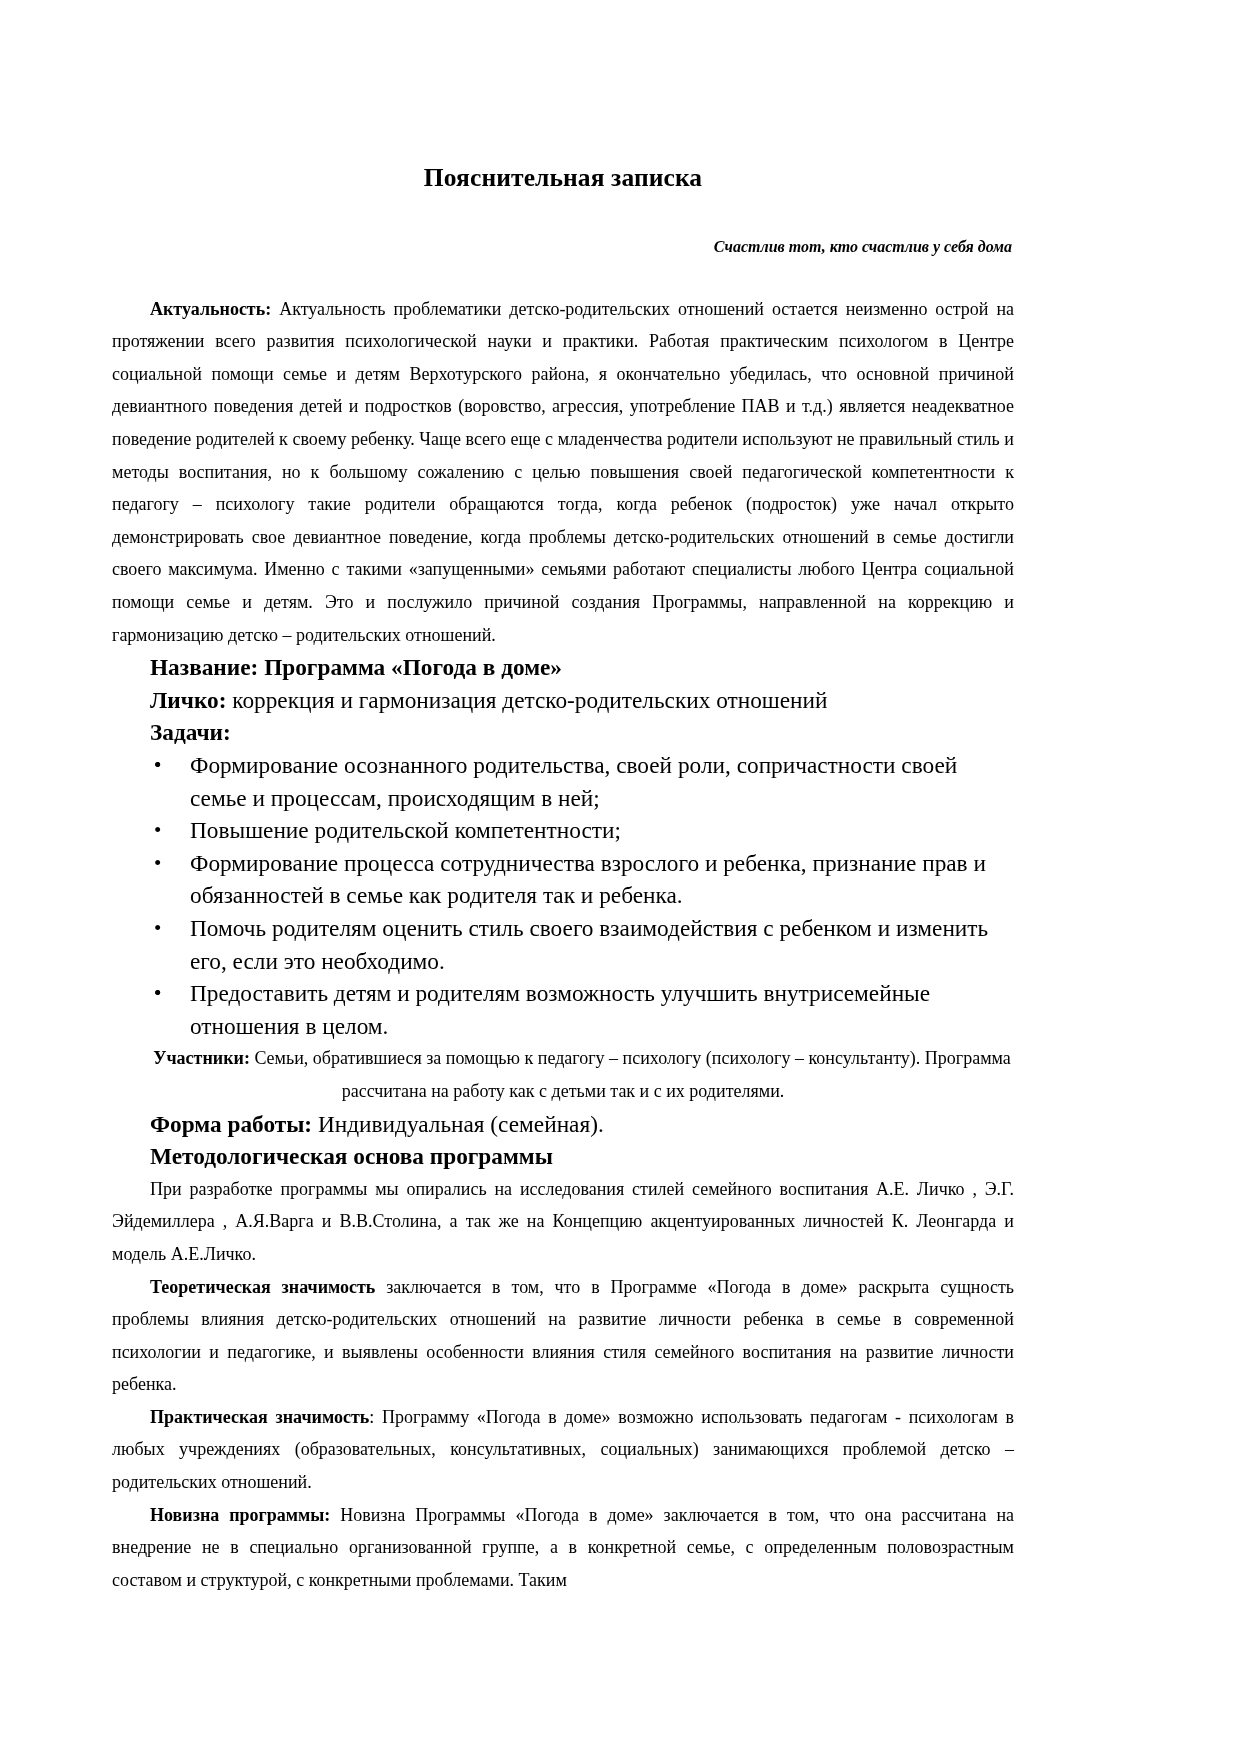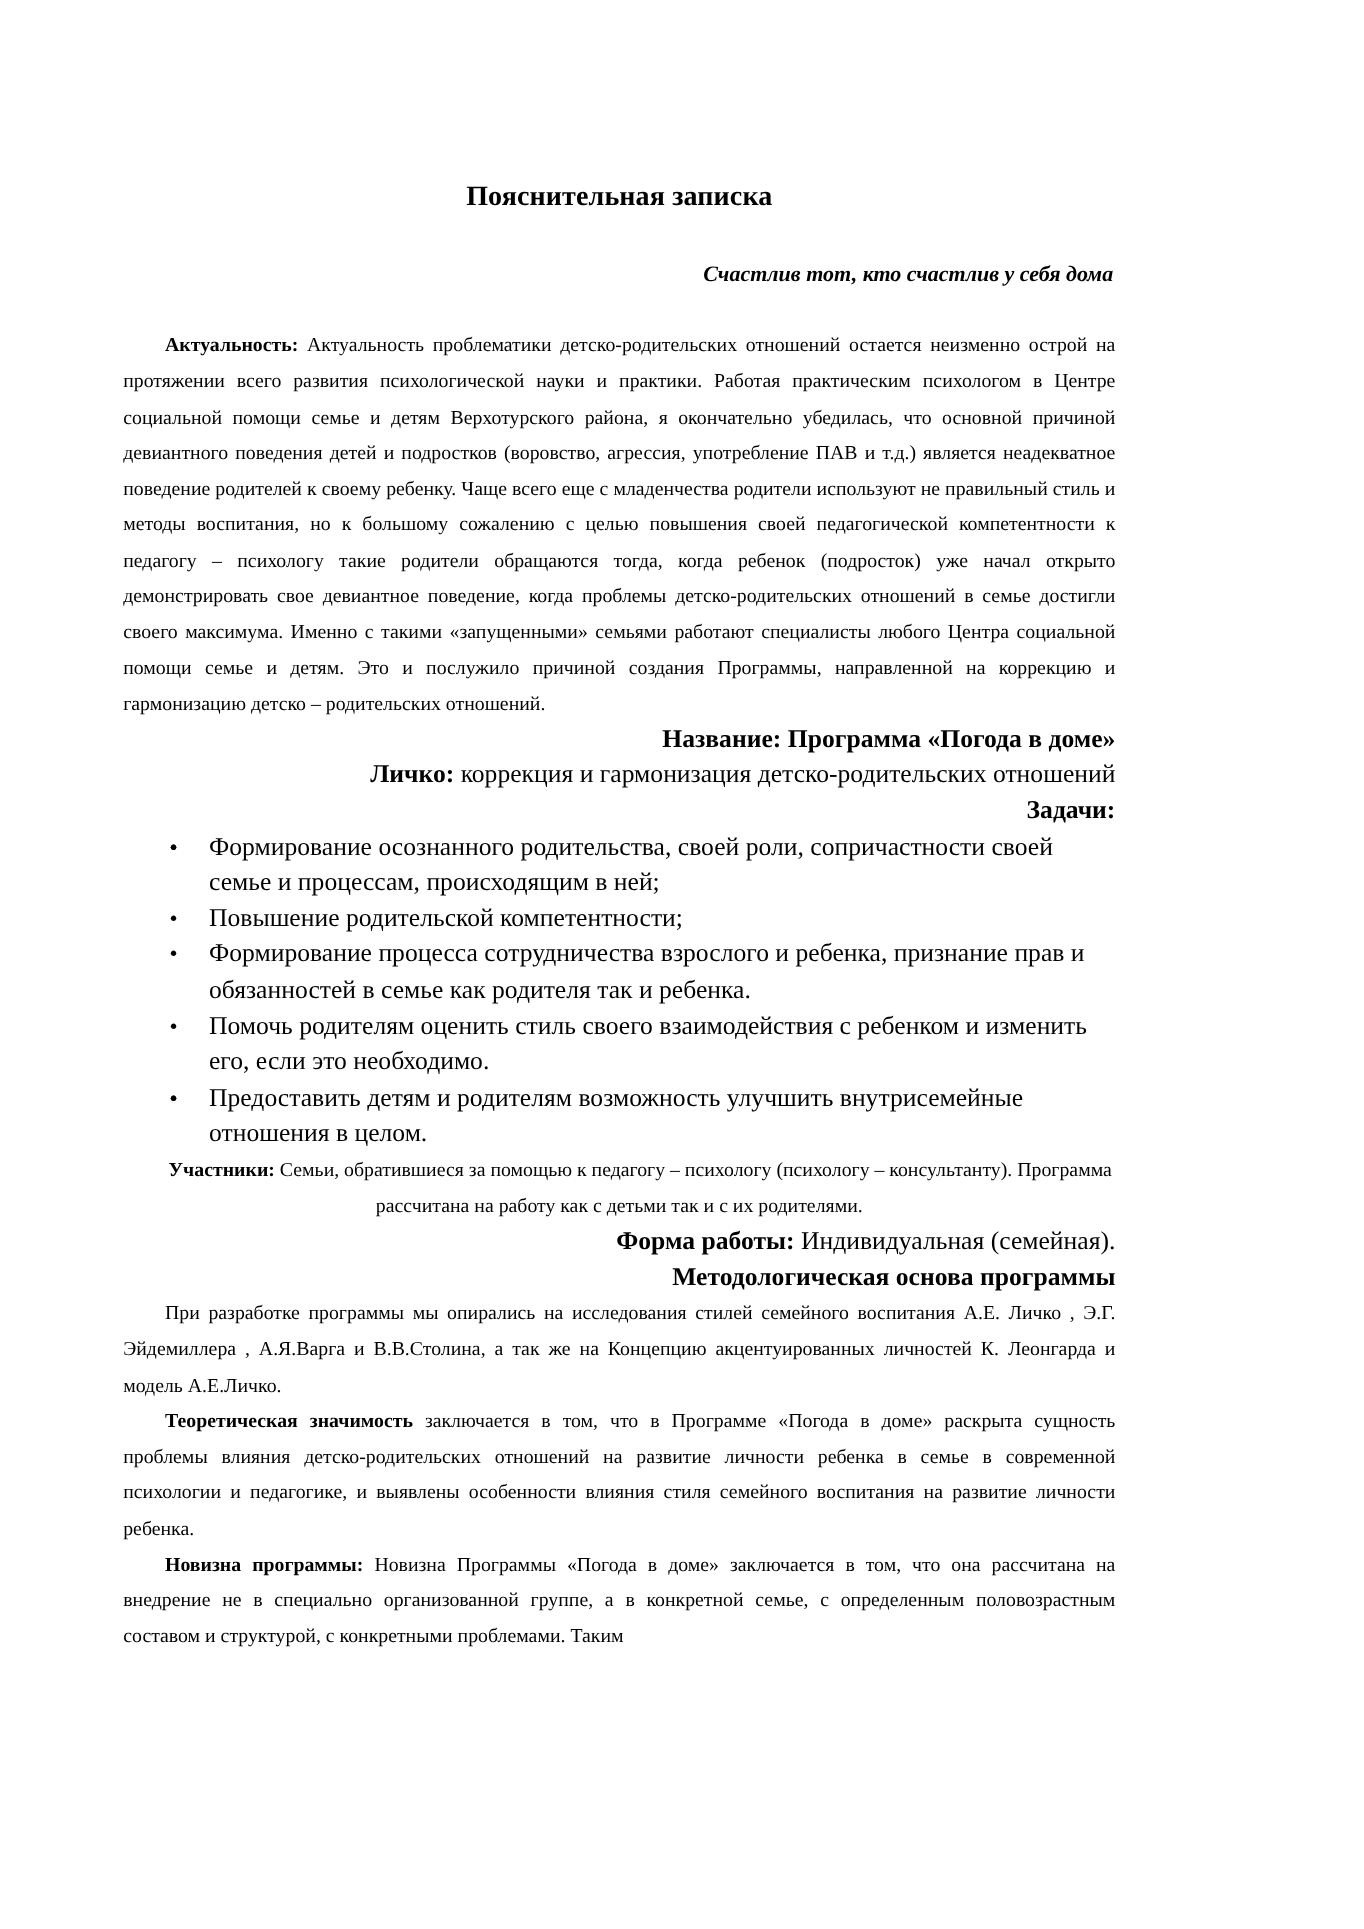--- a/index.html
+++ b/index.html
@@ -22,21 +22,21 @@
     font-size: 25.5px;
     font-weight: bold;
     line-height: 1.15;
     margin: 0 0 46px 0;
     letter-spacing: 0.1px;
   }
   .epigraph {
     text-align: right;
     font-style: italic;
     font-weight: bold;
-    font-size: 20px;
+    font-size: 16px;
     line-height: 1.15;
     margin: 0 0 36px 0;
     padding-right: 2px;
   }
   p.body-par {
     margin: 0;
     font-size: 18px;
     line-height: 32.6px;
     text-align: justify;
     text-indent: 38px;
@@ -44,21 +44,21 @@
     hyphens: none;
   }
   p.body-par.no-justify {
     text-align: center;
   }
   .field-line {
     margin: 0;
     font-size: 23.3px;
     line-height: 32.6px;
     text-indent: 38px;
-    text-align: right;
+    text-align: left;
   }
   b, .b {
     font-weight: bold;
   }
   ul.tasks {
     list-style: none;
     margin: 0;
     padding: 0;
   }
   ul.tasks li {
@@ -107,16 +107,17 @@
   <p class="body-par no-justify"><b class="b">Участники:</b><span> Семьи, обратившиеся за помощью к педагогу – психологу (психологу – консультанту). Программа рассчитана на работу как с детьми так и с их родителями.</span></p>
 
   <p class="field-line"><b class="b">Форма работы:</b><span> Индивидуальная (семейная).</span></p>
 
   <p class="field-line"><b class="b">Методологическая основа программы</b></p>
 
   <p class="body-par"><span>При разработке программы мы опирались на исследования стилей семейного воспитания А.Е. Личко , Э.Г. Эйдемиллера , А.Я.Варга и В.В.Столина, а так же на Концепцию акцентуированных личностей К. Леонгарда и модель А.Е.Личко.</span></p>
 
   <p class="body-par"><b class="b">Теоретическая значимость</b><span> заключается в том, что в Программе «Погода в доме» раскрыта сущность проблемы влияния детско-родительских отношений на развитие личности ребенка в семье в современной психологии и педагогике, и выявлены особенности влияния стиля семейного воспитания на развитие личности ребенка.</span></p>
 
+  <p class="body-par"><b class="b">Практическая значимость</b><span>: Программу «Погода в доме» возможно использовать педагогам - психологам в любых учреждениях (образовательных, консультативных, социальных) занимающихся проблемой детско – родительских отношений.</span></p>
 
   <p class="body-par"><b class="b">Новизна программы:</b><span> Новизна Программы «Погода в доме» заключается в том, что она рассчитана на внедрение не в специально организованной группе, а в конкретной семье, с определенным половозрастным составом и структурой, с конкретными проблемами. Таким</span></p>
 
 </div>
 
 </body></html>

